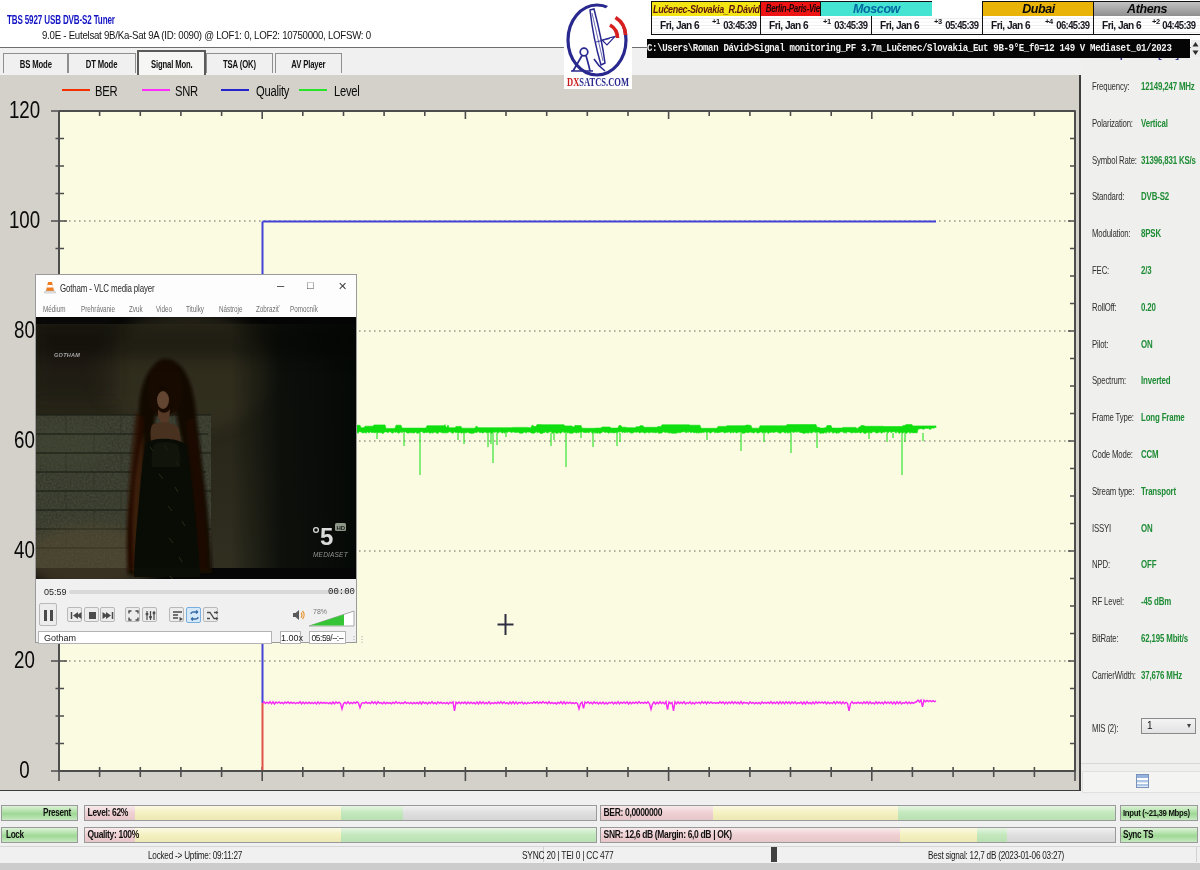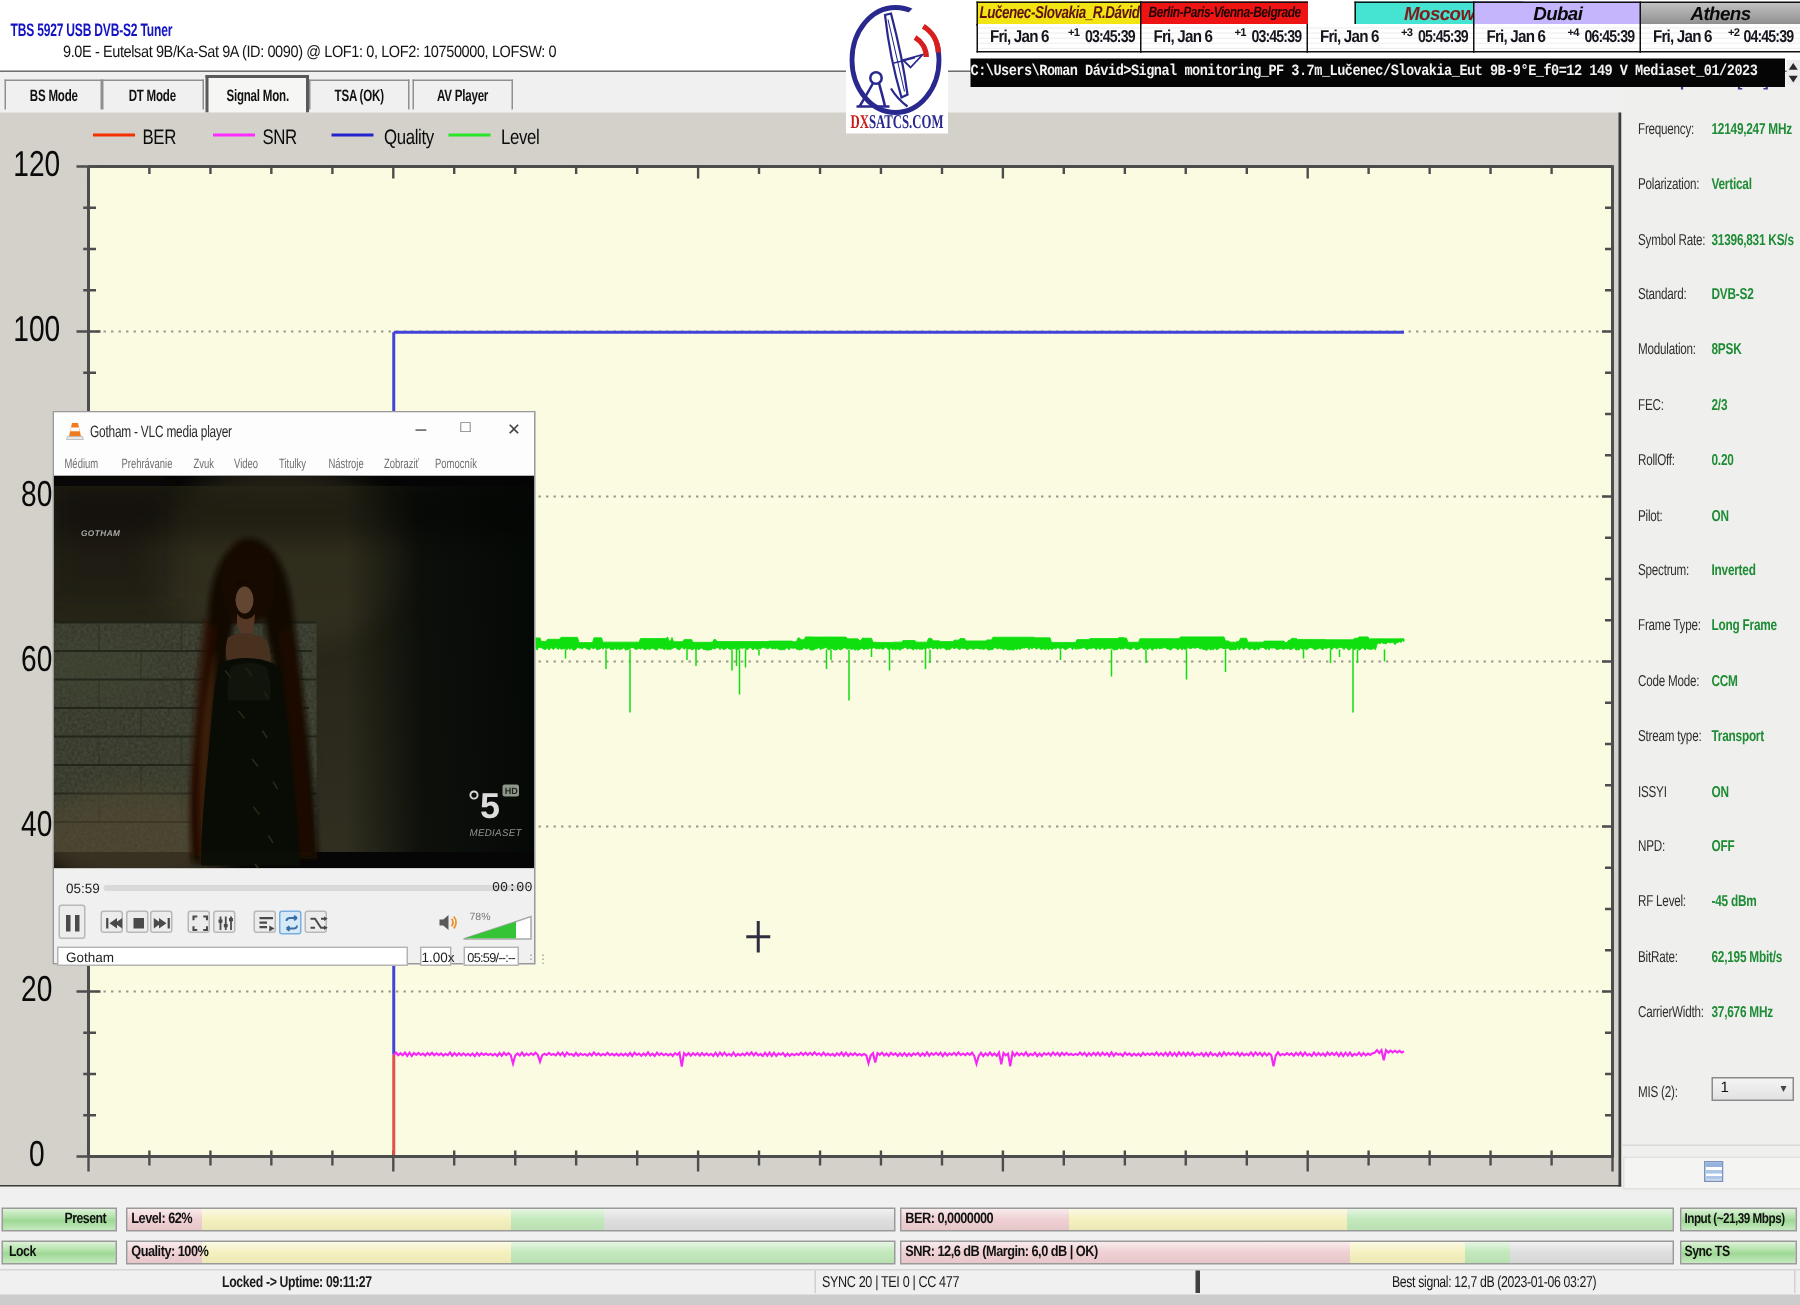--- a/index.html
+++ b/index.html
@@ -249,24 +249,24 @@
 .cdate .d{position:absolute;left:8px;top:0;letter-spacing:-0.6px;transform:scaleX(0.88);transform-origin:left center;}
 .cdate .o{position:absolute;top:1.5px;font-size:7.5px;letter-spacing:-0.5px;line-height:8px;}
 .cdate .t{position:absolute;right:5px;top:0;letter-spacing:-0.7px;transform:scaleX(0.82);transform-origin:right center;}
 </style>
 <div class="chead" style="left:651px;width:109px;background:#f2e513;color:#5d1111;font-size:11.5px;">
     <span style="transform:scaleX(0.78);">Lučenec-Slovakia_R.Dávid</span>
   </div>
 <div class="chead" style="left:760px;width:111px;background:#ee1414;color:#1c0505;font-size:10px;">
     <span style="transform:scaleX(0.80);">Berlin-Paris-Vienna-Belgrade</span>
   </div>
-<div class="chead" style="left:903px;width:111px;background:#44e3d2;color:#7f1d1d;">
+<div class="chead" style="left:820px;width:111px;background:#44e3d2;color:#0369a1;">
     <span>Moscow</span>
   </div>
-<div class="chead" style="left:982px;width:111px;background:#c4b5fd;color:#0a0a0a;">
+<div class="chead" style="left:982px;width:111px;background:#eab308;color:#0a0a0a;">
     <span>Dubai</span>
   </div>
 <div class="chead" style="left:1093px;width:106px;background:linear-gradient(180deg,#c2c2c2,#8f8f8f);color:#0a0a0a;border-right:1px solid #111;">
     <span>Athens</span>
   </div>
 <div class="cdate" style="left:651px;width:109px;">
     <span class="d">Fri, Jan 6</span>
     <span class="o" style="left:60px;">+1</span>
     <span class="t">03:45:39</span>
   </div>
@@ -387,22 +387,22 @@
 <div class="gbar" style="left:1120px;top:805px;width:74px;padding-left:2px;font-size:9.5px;"><span style="display:inline-block;transform:scaleX(0.82);transform-origin:left center;letter-spacing:-0.4px;">Input (~21,39 Mbps)</span></div>
 
 <div class="gbar" style="left:1px;top:827px;width:71px;"><span class="gl">Lock</span></div>
 <div class="mbar" style="left:84px;top:827px;width:511px;background:linear-gradient(90deg,
  #eecdd0 0px,#eecdd0 50px,#f4f0bc 50px,#f4f0bc 256px,#bfe7b8 256px,#bfe7b8 511px);"><span>Quality: 100%</span></div>
 <div class="mbar" style="left:600px;top:827px;width:514px;background:linear-gradient(90deg,
  #eecdd0 0px,#eecdd0 299px,#f4f0bc 299px,#f4f0bc 376px,#bfe7b8 376px,#bfe7b8 406px,#dddddd 406px,#dddddd 514px);"><span>SNR: 12,6 dB (Margin: 6,0 dB | OK)</span></div>
 <div class="gbar" style="left:1120px;top:827px;width:74px;padding-left:2px;"><span class="gl">Sync TS</span></div>
 
 <div class="abs" style="left:0;top:846px;width:1200px;height:17px;background:#f0f0f0;border-top:1px solid #d6d6d6;"></div>
-<div class="abs" style="left:3px;top:847px;width:540px;height:15px;border-right:1px solid #d0d0d0;font-size:10.5px;color:#1a1a1a;line-height:16px;letter-spacing:-0.3px;font-weight:bold;">
+<div class="abs" style="left:3px;top:847px;width:540px;height:15px;border-right:1px solid #d0d0d0;font-size:10.5px;color:#1a1a1a;line-height:16px;letter-spacing:-0.3px;">
     <span style="position:absolute;left:145px;transform:scaleX(0.78);transform-origin:left center;white-space:nowrap;">Locked -&gt; Uptime: 09:11:27</span>
   </div>
-<div class="abs" style="left:543px;top:847px;width:254px;height:15px;border-right:3px solid #404040;font-size:10.5px;color:#1a1a1a;line-height:16px;letter-spacing:-0.3px;">
+<div class="abs" style="left:517px;top:847px;width:254px;height:15px;border-right:6px solid #404040;font-size:10.5px;color:#1a1a1a;line-height:16px;letter-spacing:-0.3px;">
     <span style="position:absolute;left:5px;transform:scaleX(0.8);transform-origin:left center;white-space:nowrap;">SYNC 20 | TEI 0 | CC 477</span>
   </div>
 <div class="abs" style="left:797px;top:847px;width:399px;height:15px;border-right:1px solid #d0d0d0;font-size:10.5px;color:#1a1a1a;line-height:16px;letter-spacing:-0.3px;">
     <span style="position:absolute;left:131px;transform:scaleX(0.78);transform-origin:left center;white-space:nowrap;">Best signal: 12,7 dB (2023-01-06 03:27)</span>
   </div>
 <div class="abs" style="left:0;top:863px;width:1200px;height:7px;background:#cccccc;"></div>
 
 </body></html>

